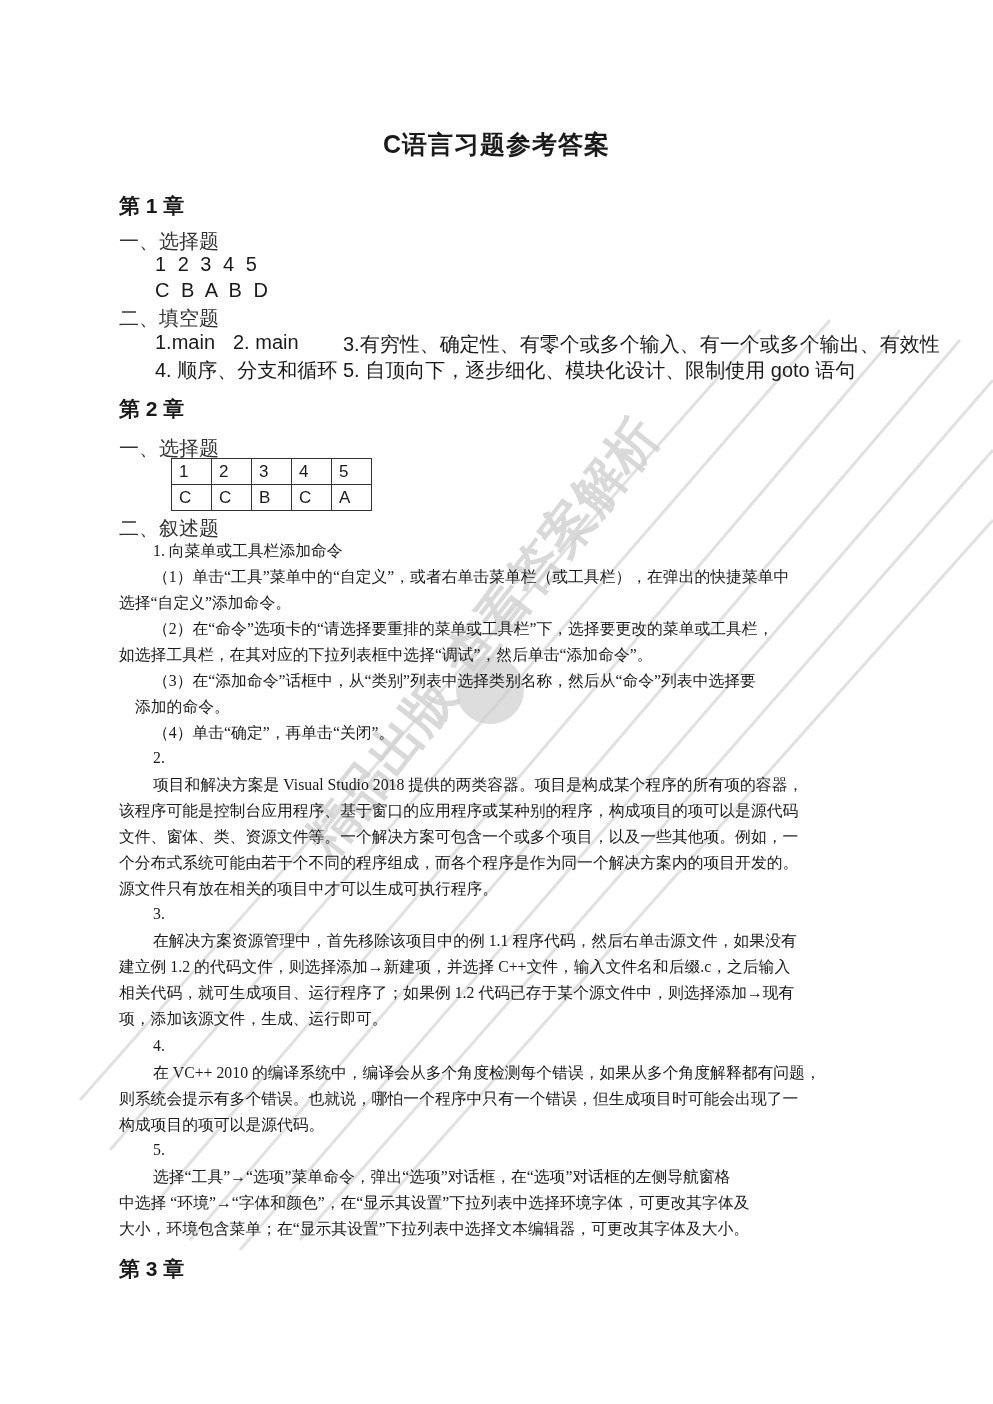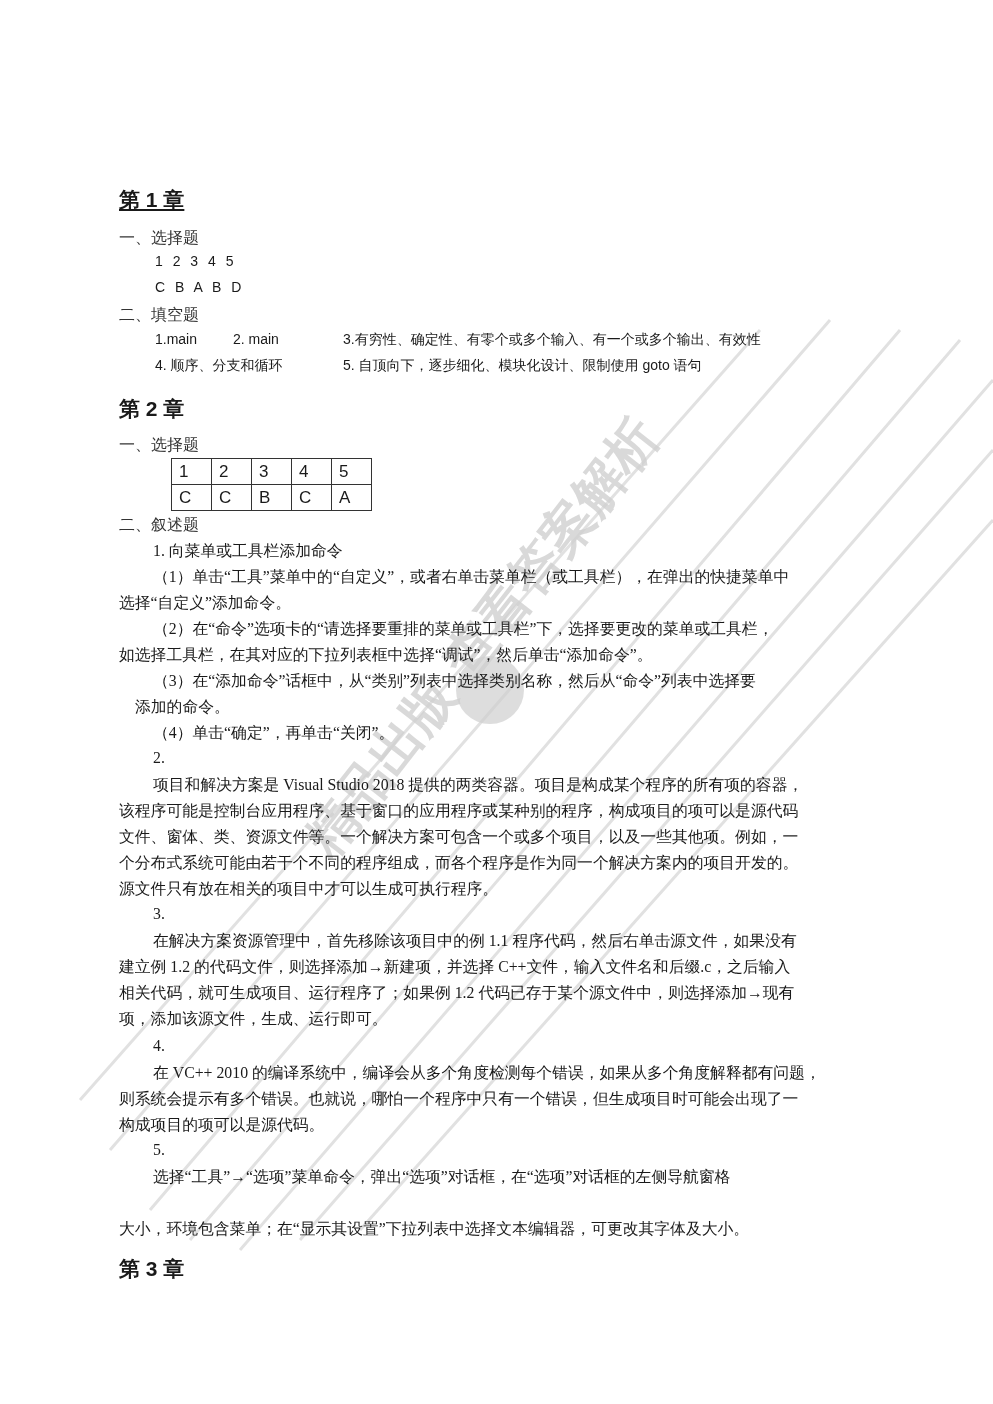--- a/index.html
+++ b/index.html
@@ -21,25 +21,25 @@
     font-weight: bold; font-size: 25px; letter-spacing: 1px;
   }
   .chapter {
     left: 119px;
     font-family: "Liberation Sans", "DejaVu Sans", sans-serif;
     font-weight: bold; font-size: 21px;
   }
   .section {
     left: 119px;
     font-family: "DejaVu Sans", "Liberation Sans", sans-serif;
-    font-size: 16px; color: #333;
+    font-size: 20px; color: #333;
   }
   .sans-line {
     font-family: "Liberation Sans", "DejaVu Sans", sans-serif;
-    font-size: 14px; color: #1a1a1a;
+    font-size: 20px; color: #1a1a1a;
   }
   .letters { letter-spacing: 3px; }
   .serif-line {
     font-family: "Liberation Serif", "DejaVu Serif", serif;
     font-size: 15.8px; color: #1a1a1a;
   }
   table.answers {
     position: absolute; left: 171px; top: 458px;
     border-collapse: collapse;
     font-family: "Liberation Sans", "DejaVu Sans", sans-serif;
@@ -64,22 +64,23 @@
     <line x1="360" y1="1230" x2="993" y2="520"></line>
   </g>
   <g fill="#d0d0d0" font-family="DejaVu Sans, sans-serif" font-weight="bold" font-size="52" opacity="0.8">
     <text transform="translate(330,860) rotate(-52)">精品出版 查看答案解析</text>
   </g>
   <circle cx="490" cy="690" r="34" fill="#cfcfcf" opacity="0.7"></circle>
 </svg>
 
 <div class="page">
 
+  <div class="abs title">C语言习题参考答案</div>
 
-  <div class="abs chapter" style="top:186px;text-decoration:underline;">第 1 章</div>
+  <div class="abs chapter" style="top:192px;">第 1 章</div>
   <div class="abs section" style="top:228px;">一、选择题</div>
   <div class="abs sans-line letters" style="left:155px; top:253px;">1 2 3 4 5</div>
   <div class="abs sans-line letters" style="left:155px; top:279px;">C B A B D</div>
   <div class="abs section" style="top:305px;">二、填空题</div>
   <div class="abs sans-line" style="left:155px; top:331px;">1.main</div>
   <div class="abs sans-line" style="left:233px; top:331px;">2. main</div>
   <div class="abs sans-line" style="left:343px; top:331px;">3.有穷性、确定性、有零个或多个输入、有一个或多个输出、有效性</div>
   <div class="abs sans-line" style="left:155px; top:357px;">4. 顺序、分支和循环</div>
   <div class="abs sans-line" style="left:343px; top:357px;">5. 自顶向下，逐步细化、模块化设计、限制使用 goto 语句</div>
 
@@ -125,17 +126,18 @@
   <div class="abs serif-line" style="left:153px; top:931px;text-align:center;">在解决方案资源管理中，首先移除该项目中的例 1.1 程序代码，然后右单击源文件，如果没有</div>
   <div class="abs serif-line" style="left:119px; top:957px;">建立例 1.2 的代码文件，则选择添加→新建项，并选择 C++文件，输入文件名和后缀.c，之后输入</div>
   <div class="abs serif-line" style="left:119px; top:983px;">相关代码，就可生成项目、运行程序了；如果例 1.2 代码已存于某个源文件中，则选择添加→现有</div>
   <div class="abs serif-line" style="left:119px; top:1009px;">项，添加该源文件，生成、运行即可。</div>
   <div class="abs serif-line" style="left:153px; top:1037px;">4.</div>
   <div class="abs serif-line" style="left:153px; top:1063px;">在 VC++ 2010 的编译系统中，编译会从多个角度检测每个错误，如果从多个角度解释都有问题，</div>
   <div class="abs serif-line" style="left:119px; top:1089px;">则系统会提示有多个错误。也就说，哪怕一个程序中只有一个错误，但生成项目时可能会出现了一</div>
   <div class="abs serif-line" style="left:119px; top:1115px;">构成项目的项可以是源代码。</div>
   <div class="abs serif-line" style="left:153px; top:1141px;">5.</div>
   <div class="abs serif-line" style="left:153px; top:1167px;">选择“工具”→“选项”菜单命令，弹出“选项”对话框，在“选项”对话框的左侧导航窗格</div>
+  <div class="abs serif-line" style="left:119px; top:1193px;">中选择 “环境”→“字体和颜色”，在“显示其设置”下拉列表中选择环境字体，可更改其字体及</div>
   <div class="abs serif-line" style="left:119px; top:1219px;">大小，环境包含菜单；在“显示其设置”下拉列表中选择文本编辑器，可更改其字体及大小。</div>
 
   <div class="abs chapter" style="top:1255px;">第 3 章</div>
 
 </div>
 
 </body></html>

